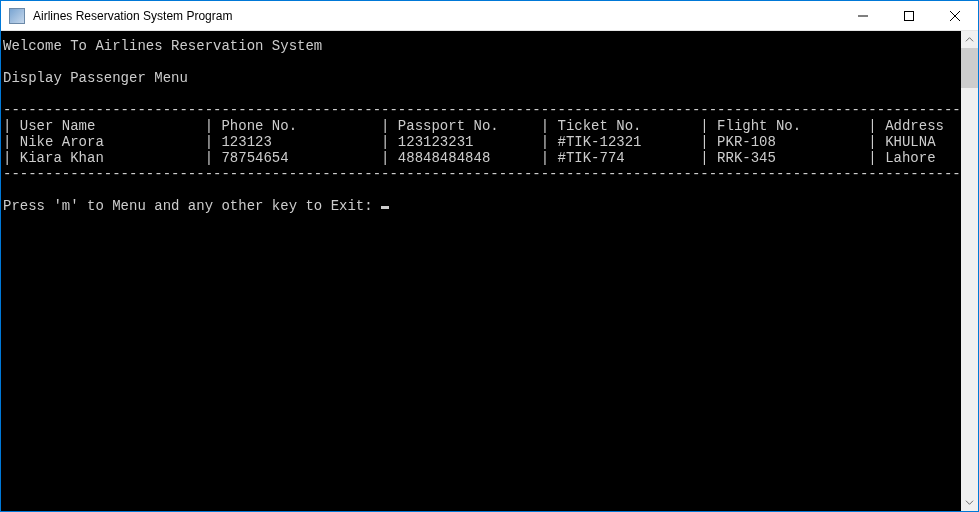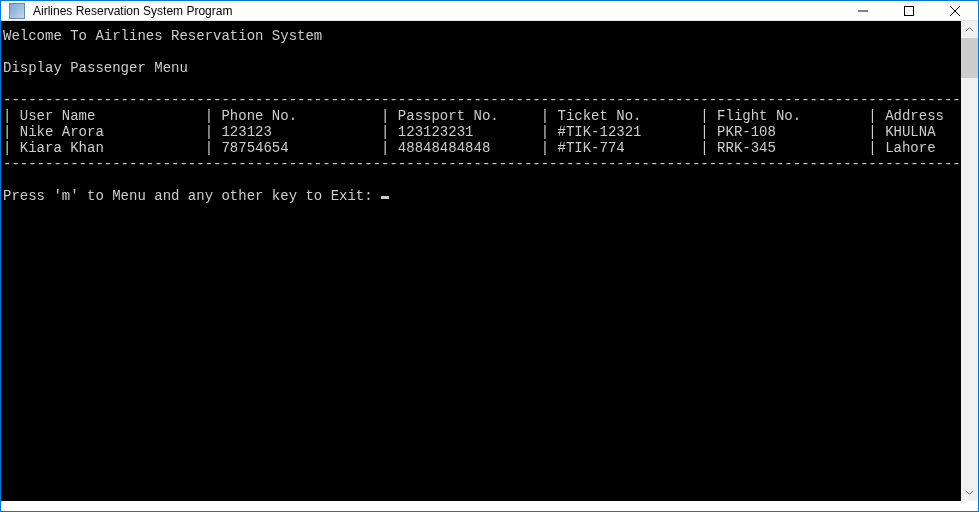--- a/index.html
+++ b/index.html
@@ -7,21 +7,21 @@
       width: 979px;
       height: 512px;
       border: 1px solid #0078d7;
       background: #fff;
       font-family: "Segoe UI", Tahoma, sans-serif;
       overflow: hidden;
       position: relative;
     }
     
     .titlebar {
-      height: 20px;
+      height: 30px;
       background: #fff;
       display: flex;
       align-items: center;
       border-bottom: 1px solid #e5e5e5;
     }
     .titlebar .app-icon {
       width: 16px;
       height: 16px;
       margin: 0 8px;
       background: linear-gradient(135deg,#7aa5d2,#c6d8ec);

